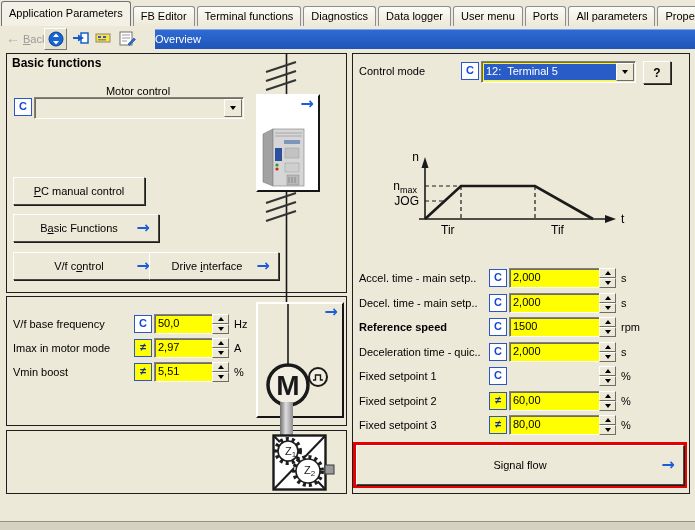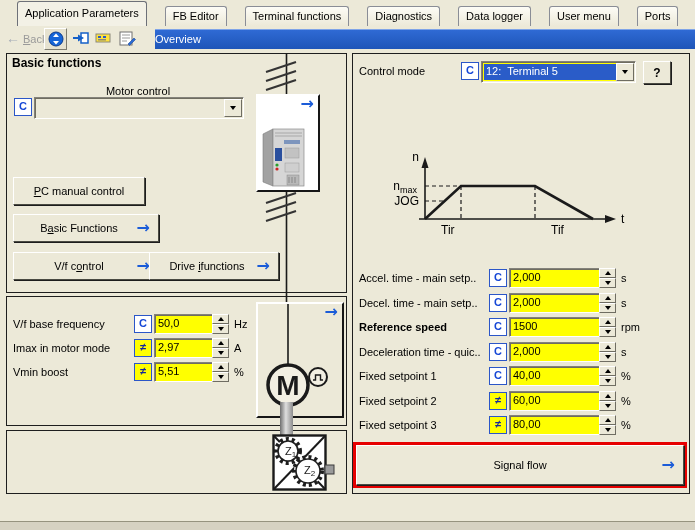--- a/index.html
+++ b/index.html
@@ -1,20 +1,20 @@
 <!DOCTYPE html>
 <html><head>
 <meta charset="utf-8">
 <style>
   html,body{margin:0;padding:0;}
   .window{position:relative;width:695px;height:530px;background:#ece9d8;font-family:"Liberation Sans",sans-serif;font-size:11px;color:#000;overflow:hidden;}
 
   
   .tabbar{position:absolute;top:0;left:0;right:0;height:26px;display:flex;align-items:flex-end;padding-left:1px;}
-  .tab{height:19px;line-height:19px;padding:0 7px;margin-right:2px;background:linear-gradient(#fdfcf6,#ece9d8);border:1px solid #8a8d96;border-bottom:none;border-radius:3px 3px 0 0;white-space:nowrap;cursor:default;margin-left:16px;}
+  .tab{height:19px;line-height:19px;padding:0 7px;margin-right:2px;background:linear-gradient(#fdfcf6,#ece9d8);border:1px solid #8a8d96;border-bottom:none;border-radius:3px 3px 0 0;white-space:nowrap;cursor:default;}
   .tab.active{height:24px;line-height:22px;background:#f3f1e6;border-color:#6d7078;position:relative;z-index:2;}
 
   
   .toolbar{position:absolute;top:26px;left:0;right:0;height:24px;}
   .back{position:absolute;left:6px;top:3px;color:#9a9a9a;font-size:11px;line-height:18px;}
   .back .arr{font-size:14px;font-weight:bold;color:#a8aeb8;margin-right:3px;}
   .tbtn{position:absolute;top:2px;width:21px;height:20px;display:flex;align-items:center;justify-content:center;}
   .tbtn.framed{border:1px solid;border-color:#fff #7d7b6e #7d7b6e #fff;background:#e6e2d0;}
   .bluebar{position:absolute;left:155px;right:0;top:3px;height:19px;background:linear-gradient(#2f6ad4,#1e55b8);border-top:1px solid #7fa4e8;color:#fff;line-height:18px;}
 
@@ -158,21 +158,21 @@
     </div>
     <div class="btn3d" style="left:6px;top:160px;width:130px;height:26px;padding-right:14px;">
       <span><span>B</span><span class="uk">a</span><span>sic Functions</span></span>
       <span class="goarr">→</span>
     </div>
     <div class="btn3d" style="left:6px;top:198px;width:130px;height:26px;padding-right:14px;">
       <span><span>V/f c</span><span class="uk">o</span><span>ntrol</span></span>
       <span class="goarr">→</span>
     </div>
     <div class="btn3d" style="left:142px;top:198px;width:114px;height:26px;padding-right:14px;">
-      <span><span>Drive </span><span class="uk">i</span><span>functions</span></span>
+      <span><span>Drive </span><span class="uk">i</span><span>nterface</span></span>
       <span class="goarr">→</span>
     </div>
   </div>
 
   <div class="hotbox" style="left:256px;top:94px;width:60px;height:94px;background:#fff;z-index:4;">
     <span class="goarr">→</span>
     <svg width="50" height="66" viewBox="0 0 50 66" style="position:absolute;left:2px;bottom:1px;">
       <polygon points="3,11 13,6 13,63 3,59" fill="#a2a2a2" stroke="#7c7c7c" stroke-width="0.6"></polygon>
       <rect x="13" y="6" width="31" height="57" fill="#d6d6d6" stroke="#8a8a8a" stroke-width="0.7"></rect>
       <line x1="15" y1="10" x2="42" y2="10" stroke="#a8a8a8"></line>
@@ -343,21 +343,20 @@
           <i></i>
         </div>
         <div class="spin-b dn">
           <i></i>
         </div>
       </div>
     <div class="unit" style="left:268px;top:288px;">s</div>
 
     <div class="lbl" style="left:6px;top:312px;">Fixed setpoint 1</div>
     <div class="flag flag-c" style="left:136px;top:313px;">C</div>
-    <div class="yfield" style="left:156px;top:312px;width:84px;">40,00</div>
     <div class="spin" style="left:246px;top:312px;">
         <div class="spin-b up">
           <i></i>
         </div>
         <div class="spin-b dn">
           <i></i>
         </div>
       </div>
     <div class="unit" style="left:268px;top:312px;">%</div>
 

